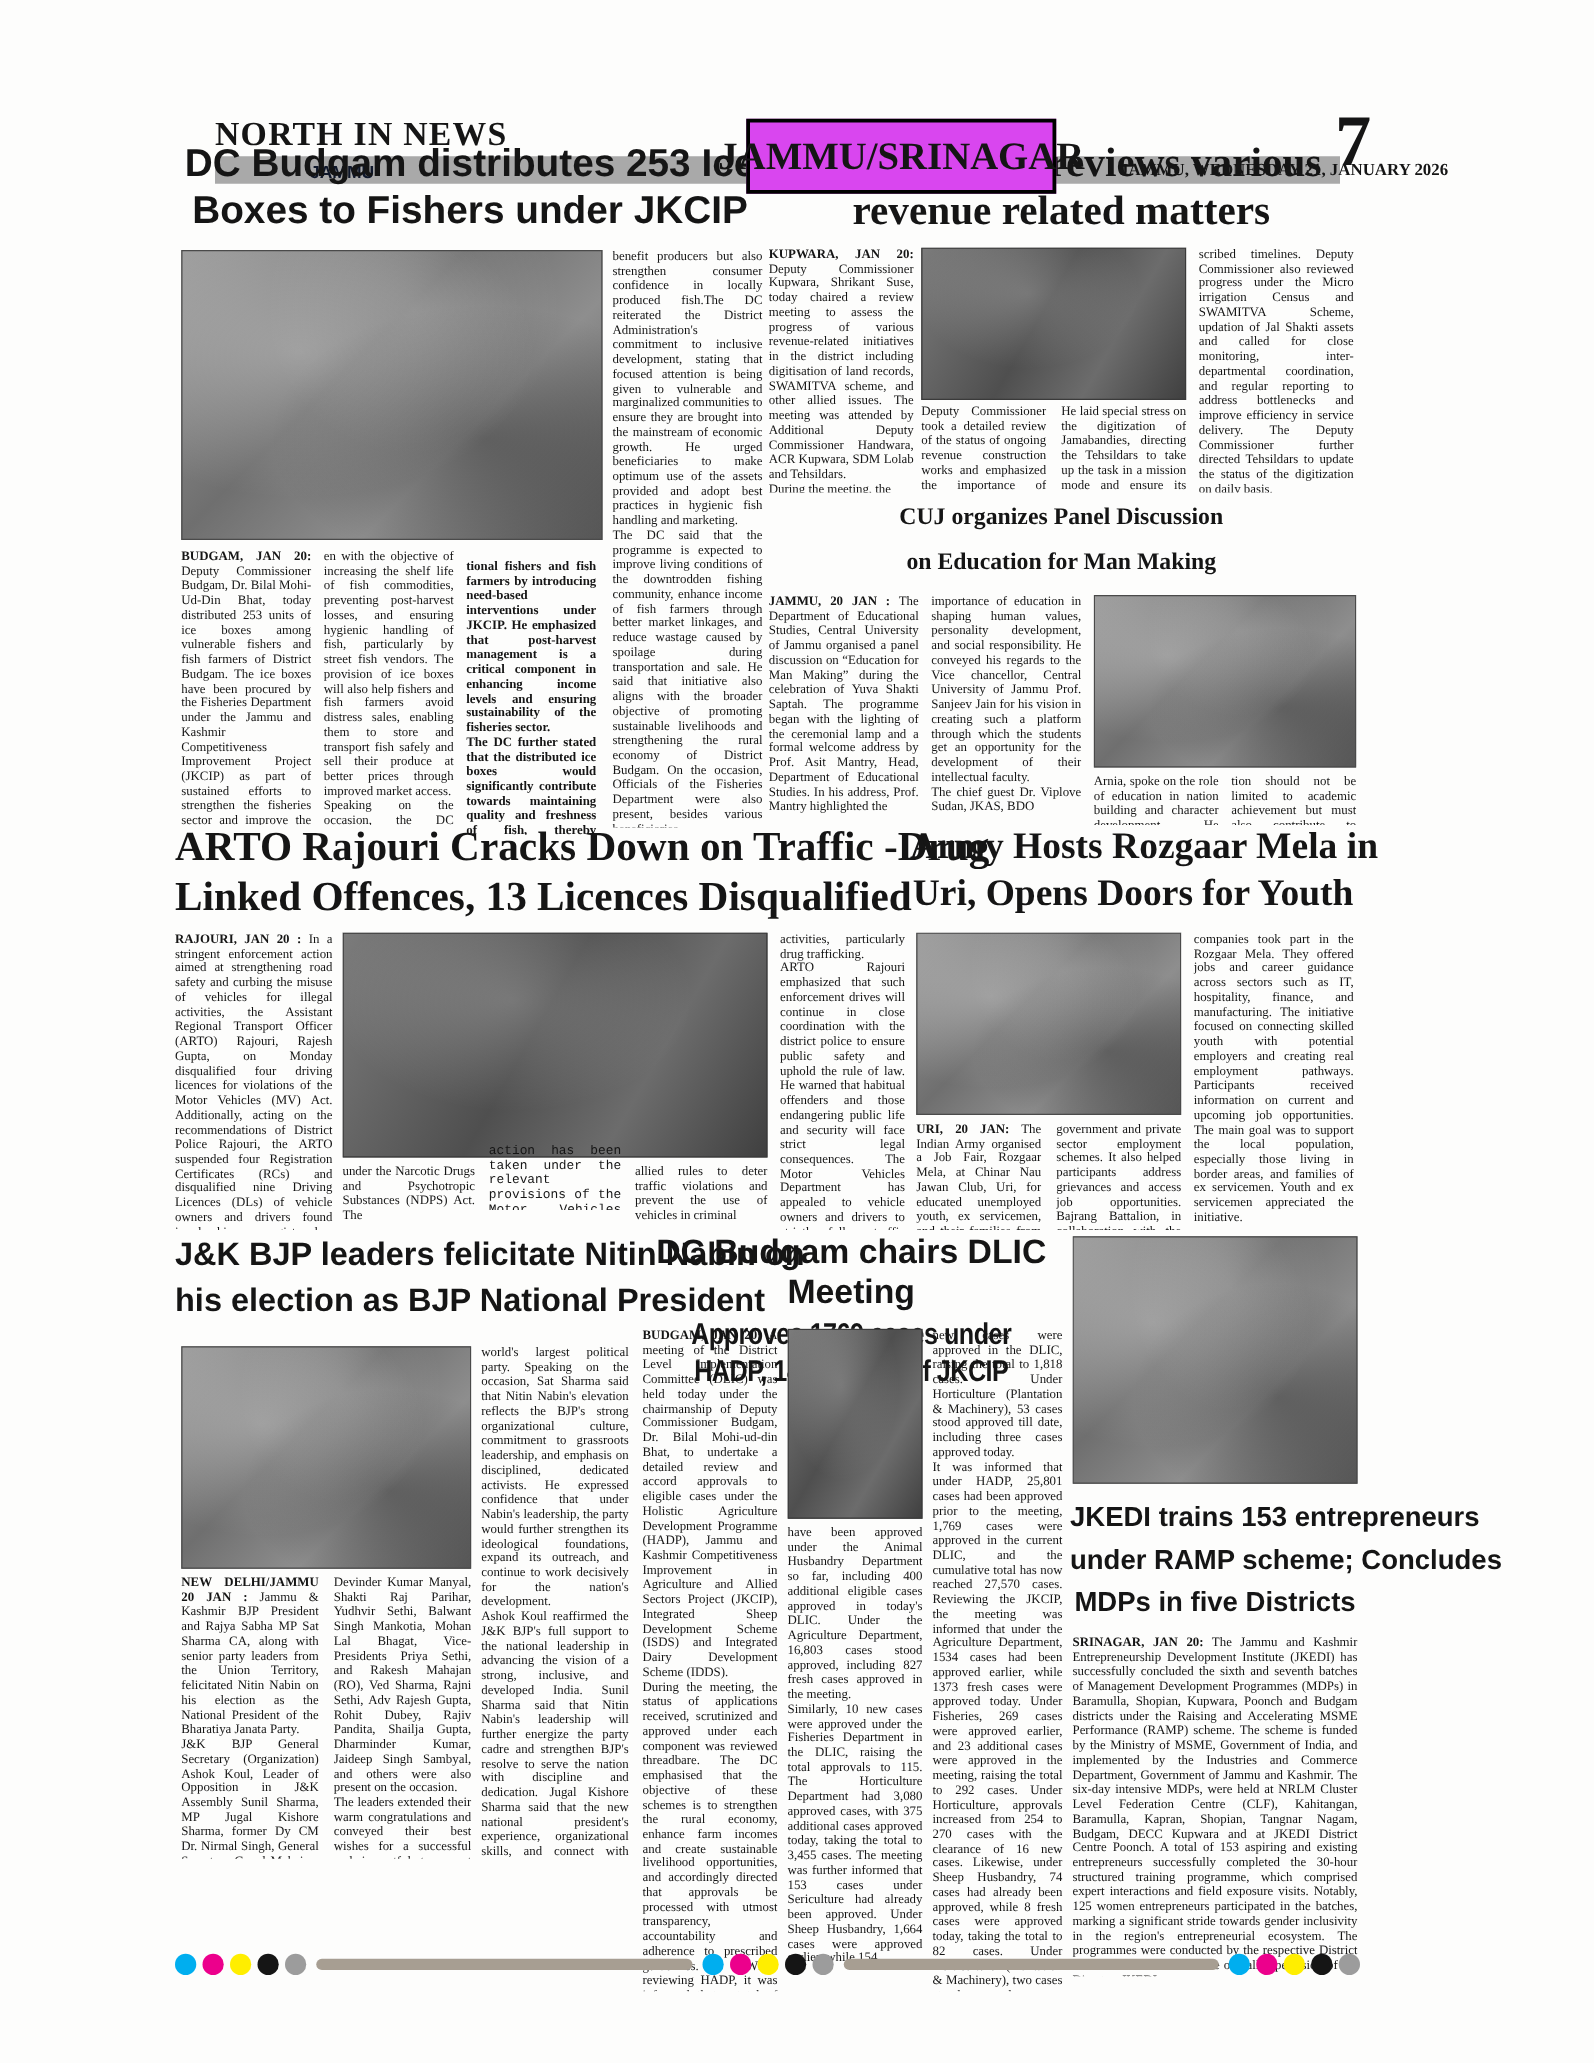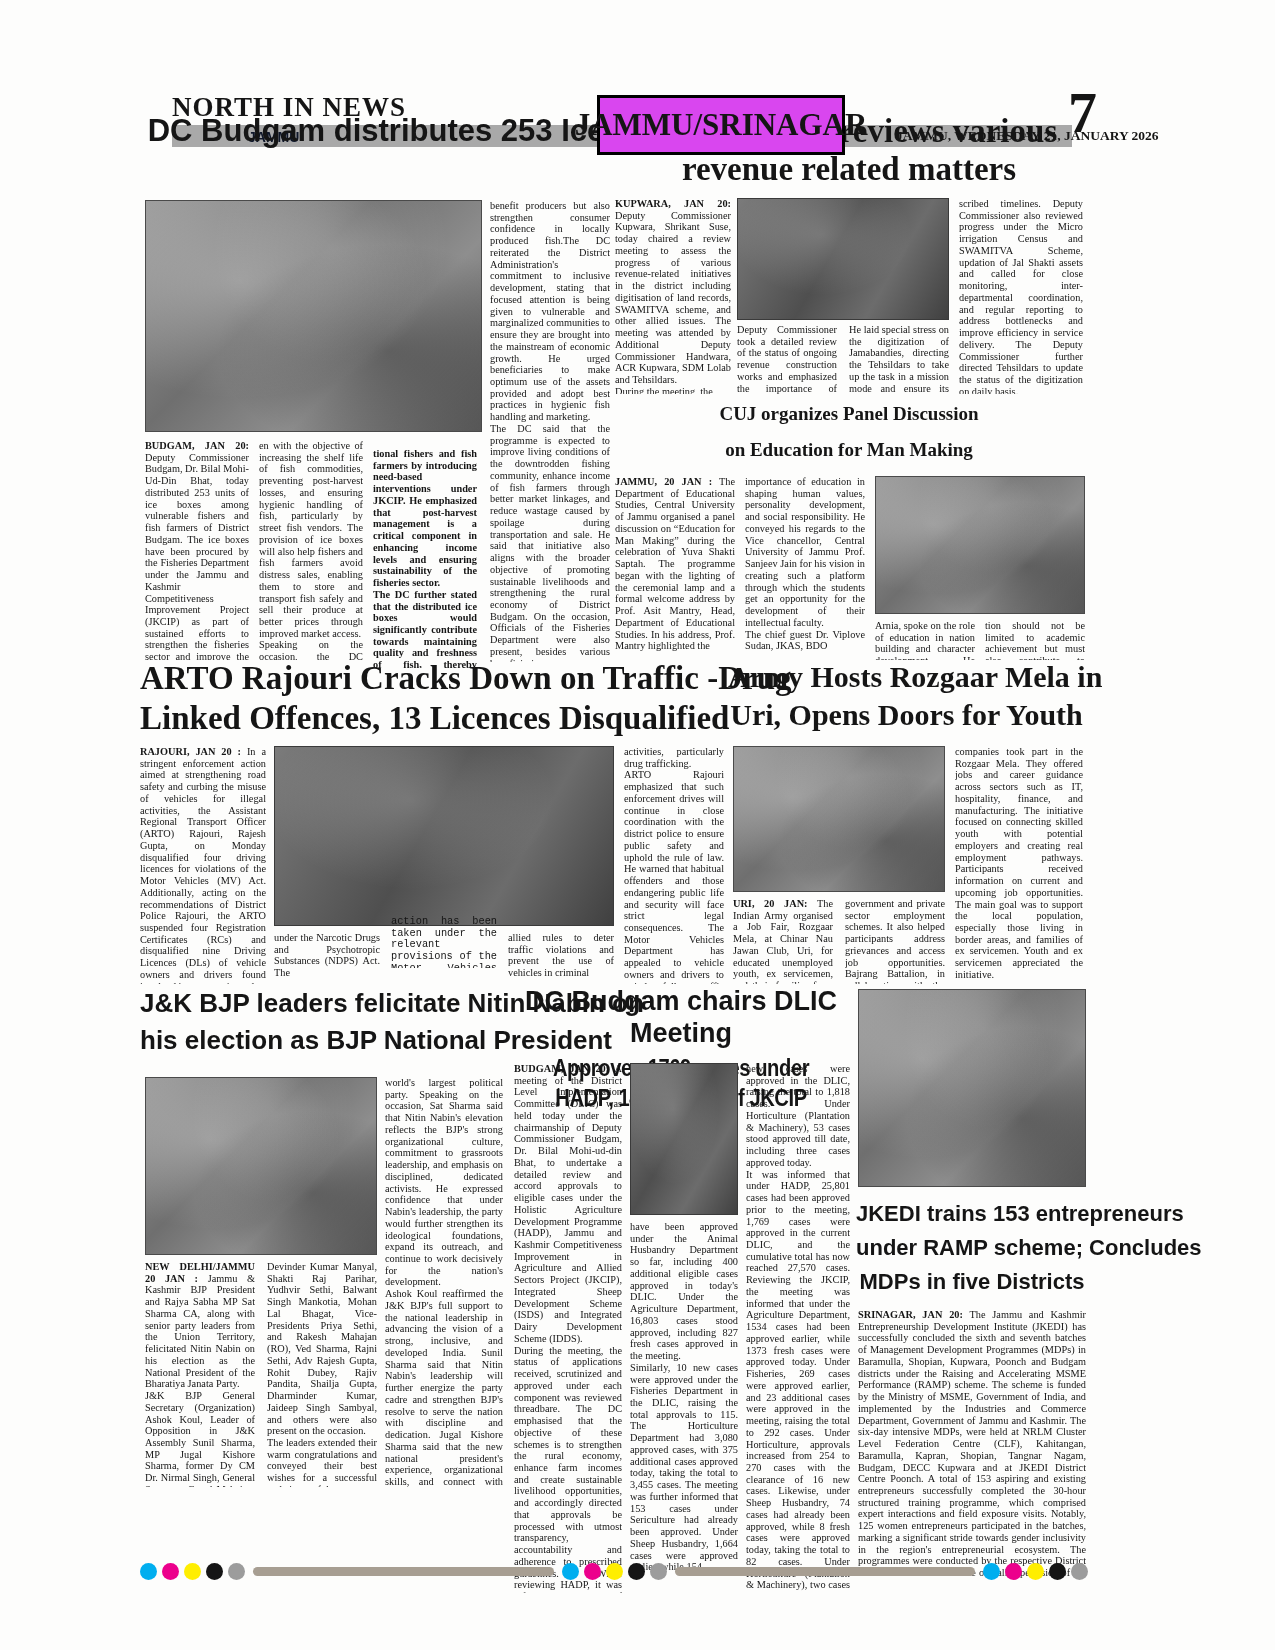--- a/index.html
+++ b/index.html
@@ -54,20 +54,21 @@
   <div class="abs m-pub" style="left:172px;top:92px;">NORTH IN NEWS</div>
   <div class="abs m-bar" style="left:172px;top:125px;width:900px;height:22px;"></div>
   <div class="abs m-edition" style="left:248px;top:129px;">JAMMU</div>
   <div class="abs m-box" style="left:597px;top:95px;width:242px;height:54px;">JAMMU/SRINAGAR</div>
   <div class="abs m-issue" style="left:856px;top:128px;margin-left:40px;">JAMMU, WEDNESDAY 21, JANUARY 2026</div>
   <div class="abs m-num" style="left:1068px;top:84px;">7</div>
 
   <div class="abs" style="left:140px;top:112px;width:472px;height:550px;">
     <div class="hl hl-sans" style="font-size:31px;line-height:37px;">
       <div>DC Budgam distributes 253 Ice</div>
+      <div>Boxes to Fishers under JKCIP</div>
     </div>
     <div class="abs photo" style="left:5px;top:88px;width:337px;height:232px;"></div>
     <div class="abs body-col" style="left:350px;top:88px;width:120px;height:462px;">benefit producers but also strengthen consumer confidence in locally produced fish.The DC reiterated the District Administration's commitment to inclusive development, stating that focused attention is being given to vulnerable and marginalized communities to ensure they are brought into the mainstream of economic growth. He urged beneficiaries to make optimum use of the assets provided and adopt best practices in hygienic fish handling and marketing.
 The DC said that the programme is expected to improve living conditions of the downtrodden fishing community, enhance income of fish farmers through better market linkages, and reduce wastage caused by spoilage during transportation and sale. He said that initiative also aligns with the broader objective of promoting sustainable livelihoods and strengthening the rural economy of District Budgam. On the occasion, Officials of the Fisheries Department were also present, besides various beneficiaries.</div>
     <div class="abs body-col" style="left:5px;top:328px;width:104px;height:220px;"><span class="dateline">BUDGAM, JAN 20:</span> <span>Deputy Commissioner Budgam, Dr. Bilal Mohi-Ud-Din Bhat, today distributed 253 units of ice boxes among vulnerable fishers and fish farmers of District Budgam. The ice boxes have been procured by the Fisheries Department under the Jammu and Kashmir Competitiveness Improvement Project (JKCIP) as part of sustained efforts to strengthen the fisheries sector and improve the socio-economic conditions of fishing communities. The initiative has been undertak-</span></div>
     <div class="abs body-col" style="left:119px;top:328px;width:104px;height:220px;">en with the objective of increasing the shelf life of fish commodities, preventing post-harvest losses, and ensuring hygienic handling of fish, particularly by street fish vendors. The provision of ice boxes will also help fishers and fish farmers avoid distress sales, enabling them to store and transport fish safely and sell their produce at better prices through improved market access.
 Speaking on the occasion, the DC Budgam said that the Fisheries Department is playing a vital role in uplifting the livelihoods of tradi-</div>
     <div class="abs body-col" style="left:233px;top:336px;width:104px;height:220px;font-weight:bold;">tional fishers and fish farmers by introducing need-based interventions under JKCIP. He emphasized that post-harvest management is a critical component in enhancing income levels and ensuring sustainability of the fisheries sector.
 The DC further stated that the distributed ice boxes would significantly contribute towards maintaining quality and freshness of fish, thereby ensuring that consumers receive safe, hygienic, and high-quality fish at their doorsteps. He added that such initiatives not only</div>
   </div>

